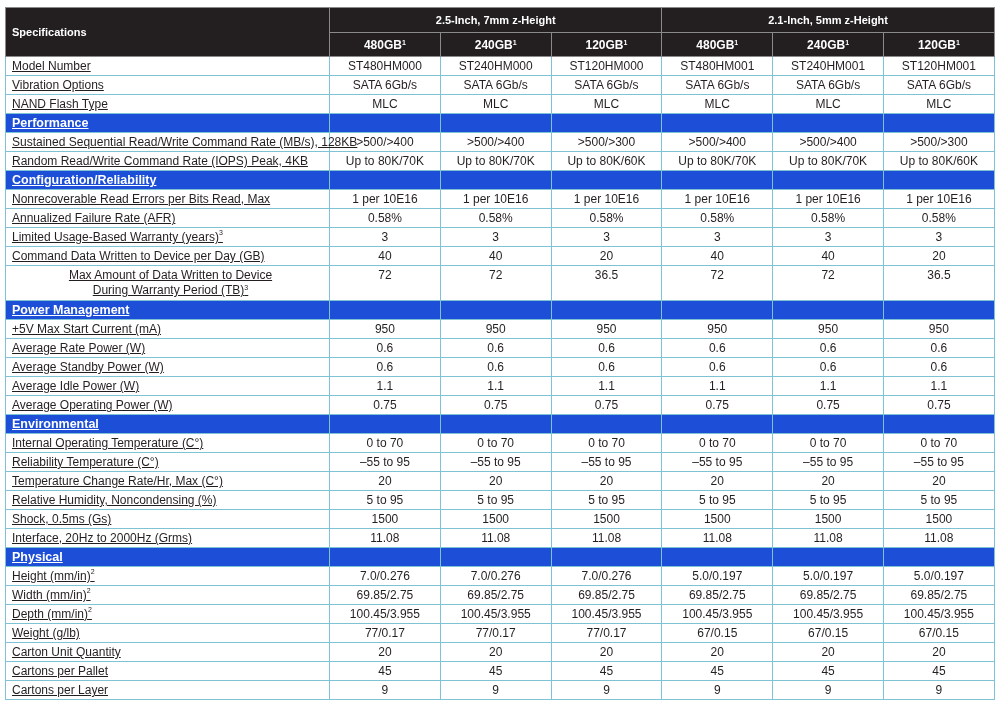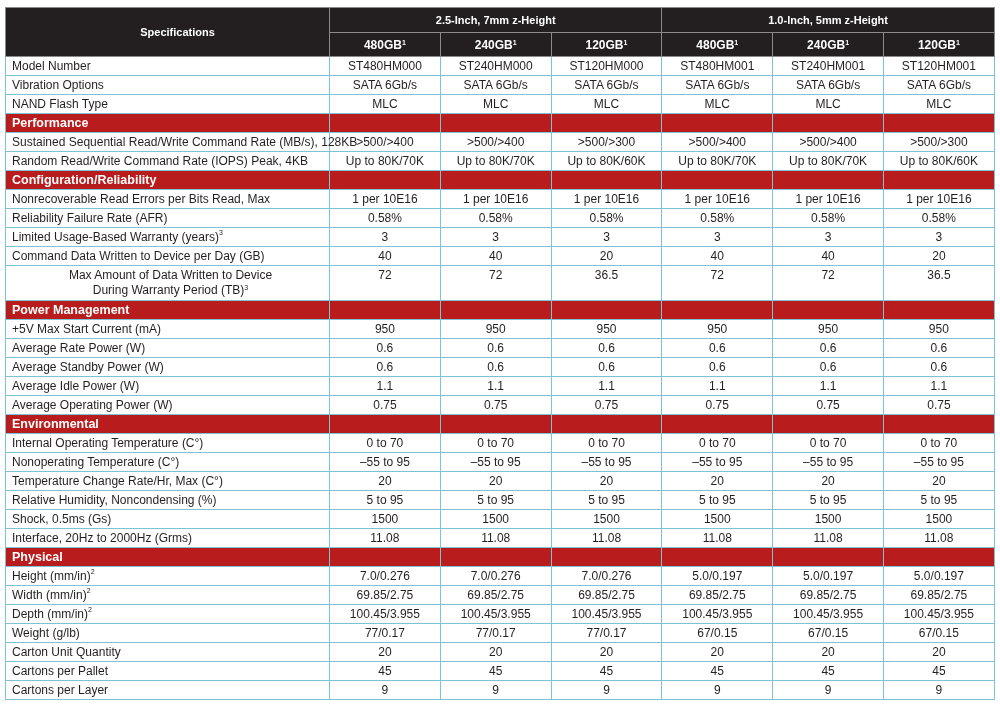--- a/index.html
+++ b/index.html
@@ -2,26 +2,26 @@
 <html><head>
 <meta charset="utf-8">
 <style>
   html, body { margin:0; padding:0; background:#ffffff; }
   body { width:1000px; height:707px; overflow:hidden; font-family:"Liberation Sans", sans-serif; }
   .wrap { position:absolute; left:5px; top:7px; }
   table { border-collapse:collapse; table-layout:fixed; width:989px; font-size:12px; color:#231f20; }
   col.label { width:324px; }
   col.d { width:110.8px; }
   th { background:#231f20; color:#fff; font-weight:bold; border:1px solid #8a8a8a; text-align:center; padding:0; }
-  th.spec { text-align:center; padding-left:20px; font-size:12.5px; }
+  th.spec { text-align:left; padding-left:6px; font-size:12.5px; }
   tr.grp th { height:24px; font-size:11px; }
   tr.cap th { height:23px; font-size:12px; }
   td { border:1px solid #7ec2d6; height:18px; padding:0; text-align:center; white-space:nowrap; line-height:18px; }
-  td.lbl { text-align:left; padding-left:6px; }
-  tr.sec td { background:#b91c1c; color:#fff; font-weight:bold; border-color:#7ec2d6; height:18px; }
+  td.lbl { text-align:left; padding-left:6px;text-decoration:underline; }
+  tr.sec td { background:#1d4ed8; color:#fff; font-weight:bold; border-color:#7ec2d6; height:18px; }
   tr.sec td.lbl { font-size:12.5px; }
   tr.tall td { height:32px; vertical-align:top; line-height:15px; padding-top:2px; }
   tr.tall td.lbl { white-space:normal;text-align:center; }
   sup { font-size:7px; vertical-align:top; line-height:7px; position:relative; top:1px; }
 </style>
 </head>
 <body>
 
 <div class="wrap">
   <table>
@@ -31,21 +31,21 @@
         <col class="d">
         <col class="d">
         <col class="d">
         <col class="d">
         <col class="d">
     </colgroup>
     <thead>
       <tr class="grp">
         <th class="spec" rowspan="2">Specifications</th>
         <th colspan="3">2.5-Inch, 7mm z-Height</th>
-        <th colspan="3">1.0-Inch, 5mm z-Height</th>
+        <th colspan="3">2.1-Inch, 5mm z-Height</th>
       </tr>
       <tr class="cap">
         <th><span>480GB</span><sup>1</sup></th>
         <th><span>240GB</span><sup>1</sup></th>
         <th><span>120GB</span><sup>1</sup></th>
         <th><span>480GB</span><sup>1</sup></th>
         <th><span>240GB</span><sup>1</sup></th>
         <th><span>120GB</span><sup>1</sup></th>
       </tr>
     </thead>
@@ -116,21 +116,21 @@
         <tr class="row">
           <td class="lbl"><span>Nonrecoverable Read Errors per Bits Read, Max</span></td>
           <td>1 per 10E16</td>
           <td>1 per 10E16</td>
           <td>1 per 10E16</td>
           <td>1 per 10E16</td>
           <td>1 per 10E16</td>
           <td>1 per 10E16</td>
         </tr>
         <tr class="row">
-          <td class="lbl"><span>Reliability Failure Rate (AFR)</span></td>
+          <td class="lbl"><span>Annualized Failure Rate (AFR)</span></td>
           <td>0.58%</td>
           <td>0.58%</td>
           <td>0.58%</td>
           <td>0.58%</td>
           <td>0.58%</td>
           <td>0.58%</td>
         </tr>
         <tr class="row">
           <td class="lbl"><span>Limited Usage-Based Warranty (years)</span><sup>3</sup></td>
           <td>3</td>
@@ -224,21 +224,21 @@
         <tr class="row">
           <td class="lbl"><span>Internal Operating Temperature  (C°)</span></td>
           <td>0 to 70</td>
           <td>0 to 70</td>
           <td>0 to 70</td>
           <td>0 to 70</td>
           <td>0 to 70</td>
           <td>0 to 70</td>
         </tr>
         <tr class="row">
-          <td class="lbl"><span>Nonoperating Temperature (C°)</span></td>
+          <td class="lbl"><span>Reliability Temperature (C°)</span></td>
           <td>–55 to 95</td>
           <td>–55 to 95</td>
           <td>–55 to 95</td>
           <td>–55 to 95</td>
           <td>–55 to 95</td>
           <td>–55 to 95</td>
         </tr>
         <tr class="row">
           <td class="lbl"><span>Temperature Change Rate/Hr, Max (C°)</span></td>
           <td>20</td>

